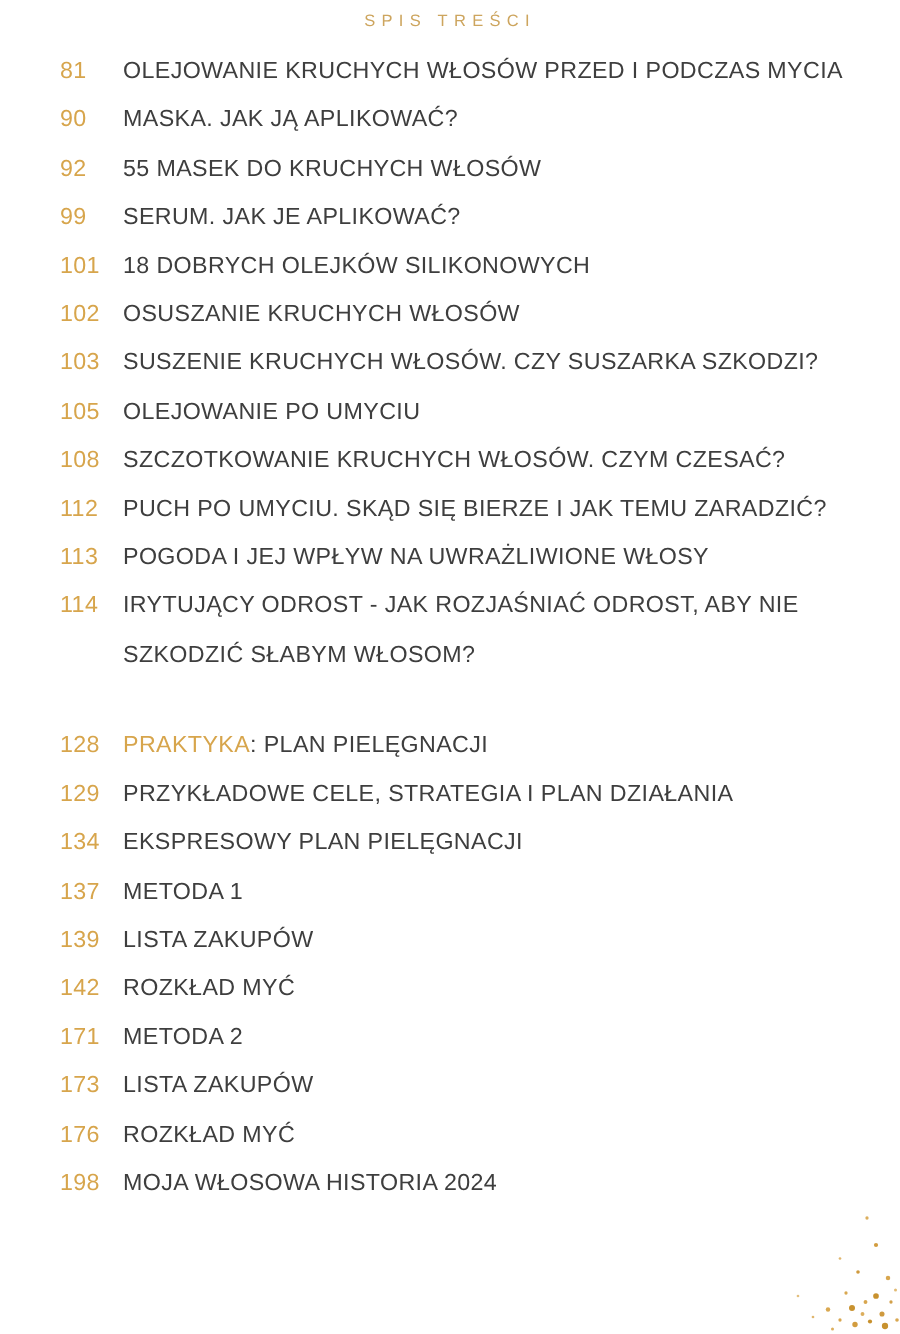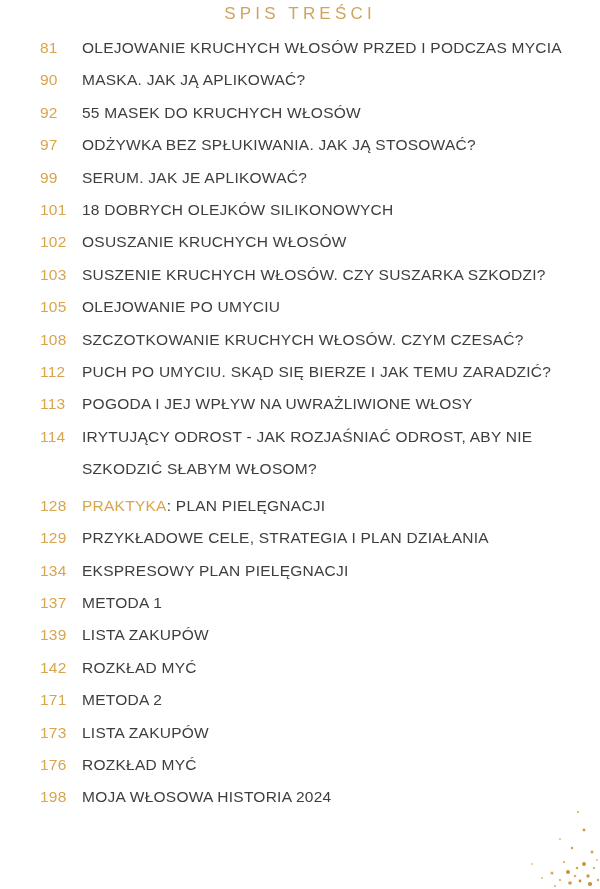--- a/index.html
+++ b/index.html
@@ -23,34 +23,34 @@
     overflow: hidden;
     background: var(--background);
   }
   .page-title {
     margin: 0;
     position: absolute;
     top: 3px;
     left: 0;
     right: 0;
     text-align: center;
-    font-size: 17px;
+    font-size: 11px;
     line-height: 22px;
     font-weight: 400;
     letter-spacing: 4.2px;
     color: var(--header-gold);
   }
   .toc {
     position: absolute;
     top: 32px;
     left: 40px;
     right: 20px;
   }
   .toc-group { margin: 0; }
-  .toc-group + .toc-group { margin-top: 4px; }
+  .toc-group + .toc-group { margin-top: 28px; }
   .toc-row {
     display: flex;
     align-items: flex-start;
     font-size: 15.5px;
     line-height: 32.4px;
     letter-spacing: 0.25px;
     color: var(--text);
   }
   .toc-num {
     flex: 0 0 42px;
@@ -83,24 +83,20 @@
     <span class="toc-num">81</span>
     <span class="toc-title"><span>OLEJOWANIE KRUCHYCH WŁOSÓW PRZED I PODCZAS MYCIA</span></span>
   </div>
         <div class="toc-row">
     <span class="toc-num">90</span>
     <span class="toc-title"><span>MASKA. JAK JĄ APLIKOWAĆ?</span></span>
   </div>
         <div class="toc-row">
     <span class="toc-num">92</span>
     <span class="toc-title"><span>55 MASEK DO KRUCHYCH WŁOSÓW</span></span>
-  </div>
-        <div class="toc-row">
-    <span class="toc-num">97</span>
-    <span class="toc-title"><span>ODŻYWKA BEZ SPŁUKIWANIA. JAK JĄ STOSOWAĆ?</span></span>
   </div>
         <div class="toc-row">
     <span class="toc-num">99</span>
     <span class="toc-title"><span>SERUM. JAK JE APLIKOWAĆ?</span></span>
   </div>
         <div class="toc-row">
     <span class="toc-num">101</span>
     <span class="toc-title"><span>18 DOBRYCH OLEJKÓW SILIKONOWYCH</span></span>
   </div>
         <div class="toc-row">

